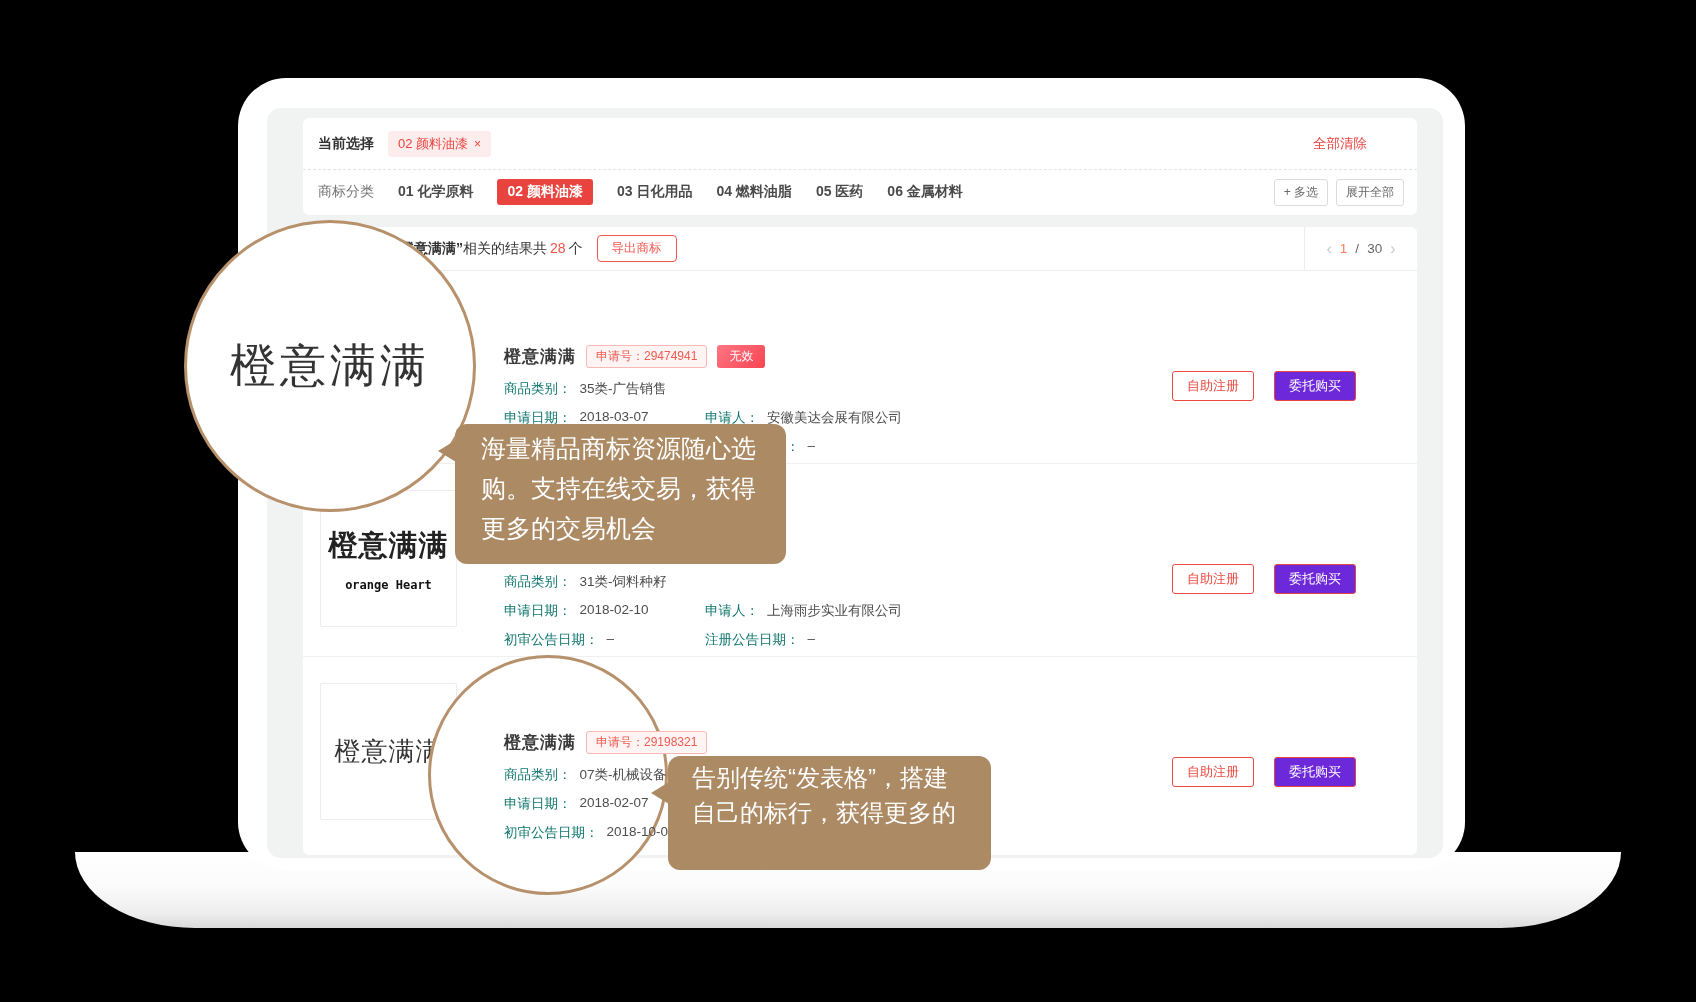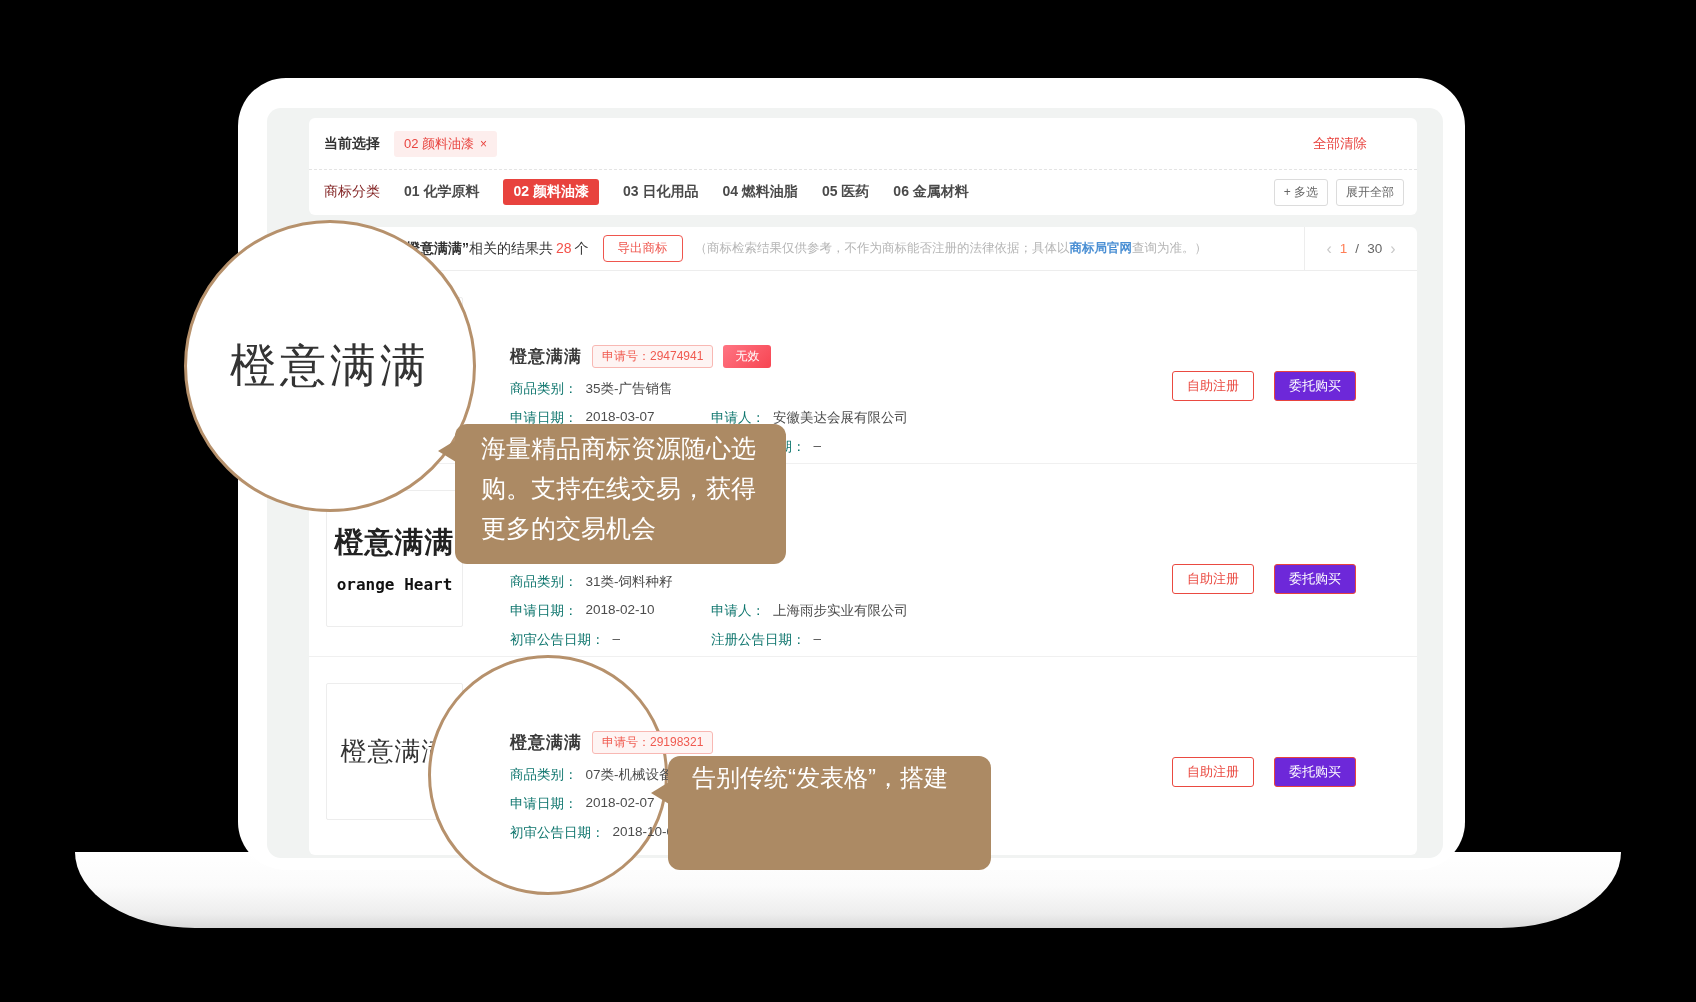--- a/index.html
+++ b/index.html
@@ -16,33 +16,33 @@
     border-radius:0 0 120px 120px / 0 0 76px 76px;
   }
   .window{
     position:absolute;left:238px;top:78px;width:1227px;height:792px;
     background:#fff;border-radius:48px;
   }
   .panel{
     position:absolute;left:29px;top:30px;right:22px;bottom:12px;
     background:#f1f3f2;border-radius:14px;
   }
-  .card{position:absolute;left:42px;right:26px;background:#fff;border-radius:6px;}
+  .card{position:absolute;left:36px;right:26px;background:#fff;border-radius:6px;}
   .card-a{top:10px;height:97px;}
   .card-b{top:119px;bottom:3px;}
   
   .fr1{height:52px;display:flex;align-items:center;padding:0 50px 0 15px;
        border-bottom:1px dashed #e4e4e4;box-sizing:border-box;}
   .fr1-label{font-size:14px;font-weight:700;color:#333;}
   .sel-tag{margin-left:14px;background:#fdeeed;color:#e8433e;font-size:13px;
        padding:4px 10px;border-radius:3px;display:flex;align-items:center;gap:6px;cursor:pointer;}
   .sel-tag .x{font-size:12px;}
   .clear-all{margin-left:auto;color:#e8433e;font-size:13.5px;cursor:pointer;}
   .fr2{height:44px;display:flex;align-items:center;padding:0 13px 0 15px;font-size:14px;color:#4a4a4a;}
-  .fr2-label{color:#7f1d1d;margin-right:24px;}
+  .fr2-label{color:#737373;margin-right:24px;}
   .cat-item{margin-right:24px;cursor:pointer;white-space:nowrap;font-weight:bold;}
   .cat-item.sel{background:#e8433e;color:#fff;padding:4px 10px;border-radius:3px;}
   .fr2-right{margin-left:auto;display:flex;gap:8px;}
   .mini-btn{border:1px solid #dcdcdc;color:#666;font-size:12px;padding:4px 9px;border-radius:3px;background:#fff;cursor:pointer;white-space:nowrap;}
   
   .res-head{height:44px;border-bottom:1px solid #ededed;display:flex;align-items:center;
        padding-left:20px;box-sizing:border-box;font-size:14px;color:#333;}
   .res-head .kw{font-weight:700;}
   .res-head .count{color:#f3524a;margin:8px 3px;}
   .export-btn{margin-left:14px;border:1px solid #ef564e;color:#ef564e;font-size:12.5px;
@@ -52,21 +52,21 @@
   .pager{margin-left:auto;border-left:1px solid #ededed;height:100%;width:112px;flex:none;
        display:flex;align-items:center;justify-content:center;gap:8px;font-size:13.5px;color:#666;}
   .pager .chev{color:#c9c9c9;font-size:16px;cursor:pointer;}
   .pager .cur{color:#ff7e55;}
   
   .row{position:relative;height:192px;border-bottom:1px solid #f0f0f0;}
   .row:last-child{height:199px;border-bottom:none;}
   .thumb{position:absolute;left:17px;top:26px;width:135px;height:135px;border:1px solid #ededed;
        border-radius:2px;background:#fff;display:flex;flex-direction:column;align-items:center;justify-content:center;}
   .thumb-cn-brush{font-family:"DejaVu Serif","Liberation Serif",serif;font-weight:700;font-size:29px;color:#222;letter-spacing:1px;}
-  .thumb-en{font-family:"DejaVu Sans Mono","Liberation Mono",monospace;font-weight:700;font-size:16px;color:#111;margin-top:12px;}
+  .thumb-en{font-family:"DejaVu Sans Mono","Liberation Mono",monospace;font-weight:700;font-size:12px;color:#111;margin-top:12px;}
   .thumb-cn-plain{font-size:26px;color:#333;letter-spacing:1px;}
   .row-text{position:relative;z-index:3;margin-left:201px;padding-top:74px;}
   .title-line{display:flex;align-items:center;gap:10px;margin-bottom:12px;}
   .tm-title{font-size:17px;font-weight:700;color:#3a3a3a;letter-spacing:1px;}
   .tag-no{font-size:12px;color:#f05a50;background:#fef4f3;border:1px solid #f8b8b3;
        padding:2px 9px;border-radius:3px;}
   .tag-status{font-size:12px;color:#fff;padding:3px 12px;border-radius:3px;}
   .st-invalid{background:linear-gradient(135deg,#ff7583,#f74552);}
   .st-registered{background:#cccccc;}
   .fline{position:relative;display:flex;font-size:13.5px;margin-bottom:13px;height:16px;}
@@ -124,23 +124,20 @@
         </span>
       </div>
     </div>
 
     <div class="card card-b">
       <div class="res-head">
         <span>
           <span>为您检索到</span><span class="kw">“橙意满满”</span><span>相关的结果共</span><span class="count">28</span><span>个</span>
         </span>
         <span class="export-btn">导出商标</span>
-        <span class="disclaimer">
-          <span>（商标检索结果仅供参考，不作为商标能否注册的法律依据；具体以</span><span class="link">商标局官网</span><span>查询为准。）</span>
-        </span>
         <span class="pager">
           <span class="chev">‹</span>
           <span class="cur">1</span>
           <span>/</span>
           <span>30</span>
           <span class="chev">›</span>
         </span>
       </div>
 
       <div class="row">
@@ -256,13 +253,14 @@
 
 <div class="tip tip-1">
   <span class="arrow"></span>
   <div>海量精品商标资源随心选</div>
   <div>购。支持在线交易，获得</div>
   <div>更多的交易机会</div>
 </div>
 <div class="tip tip-2">
   <span class="arrow"></span>
   <div>告别传统“发表格”，搭建</div>
+  <div>自己的标行，获得更多的</div>
 </div>
 
 </body></html>

